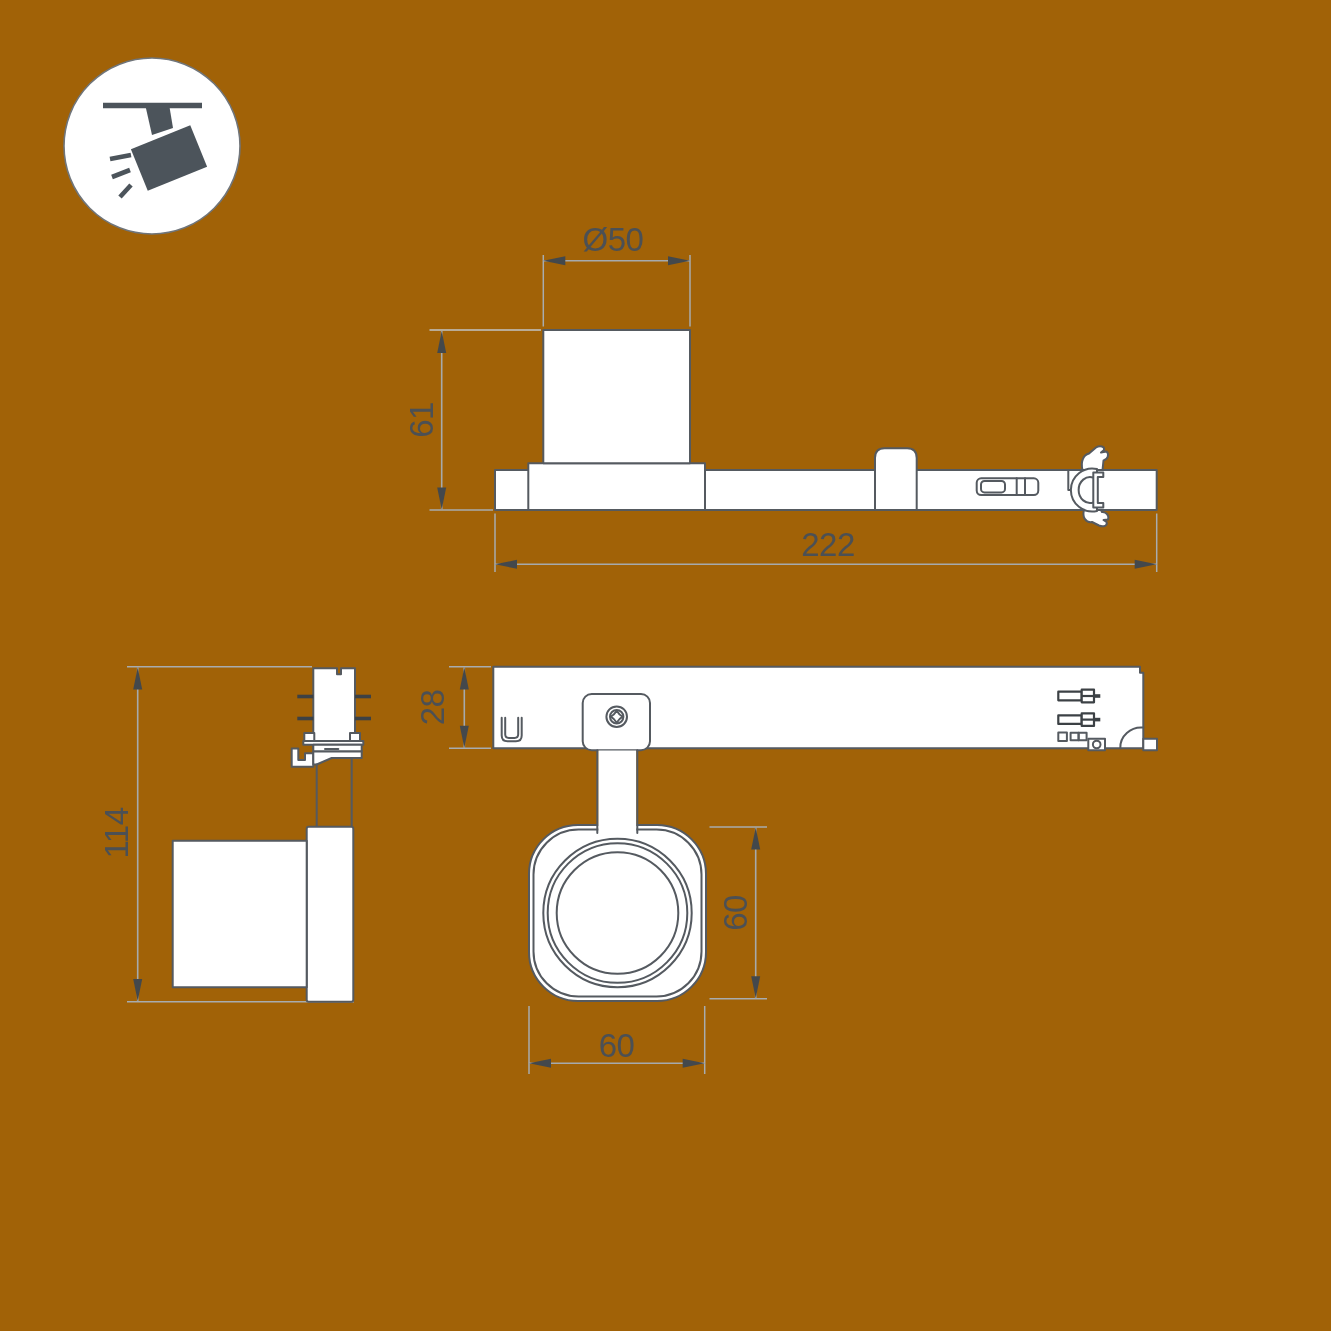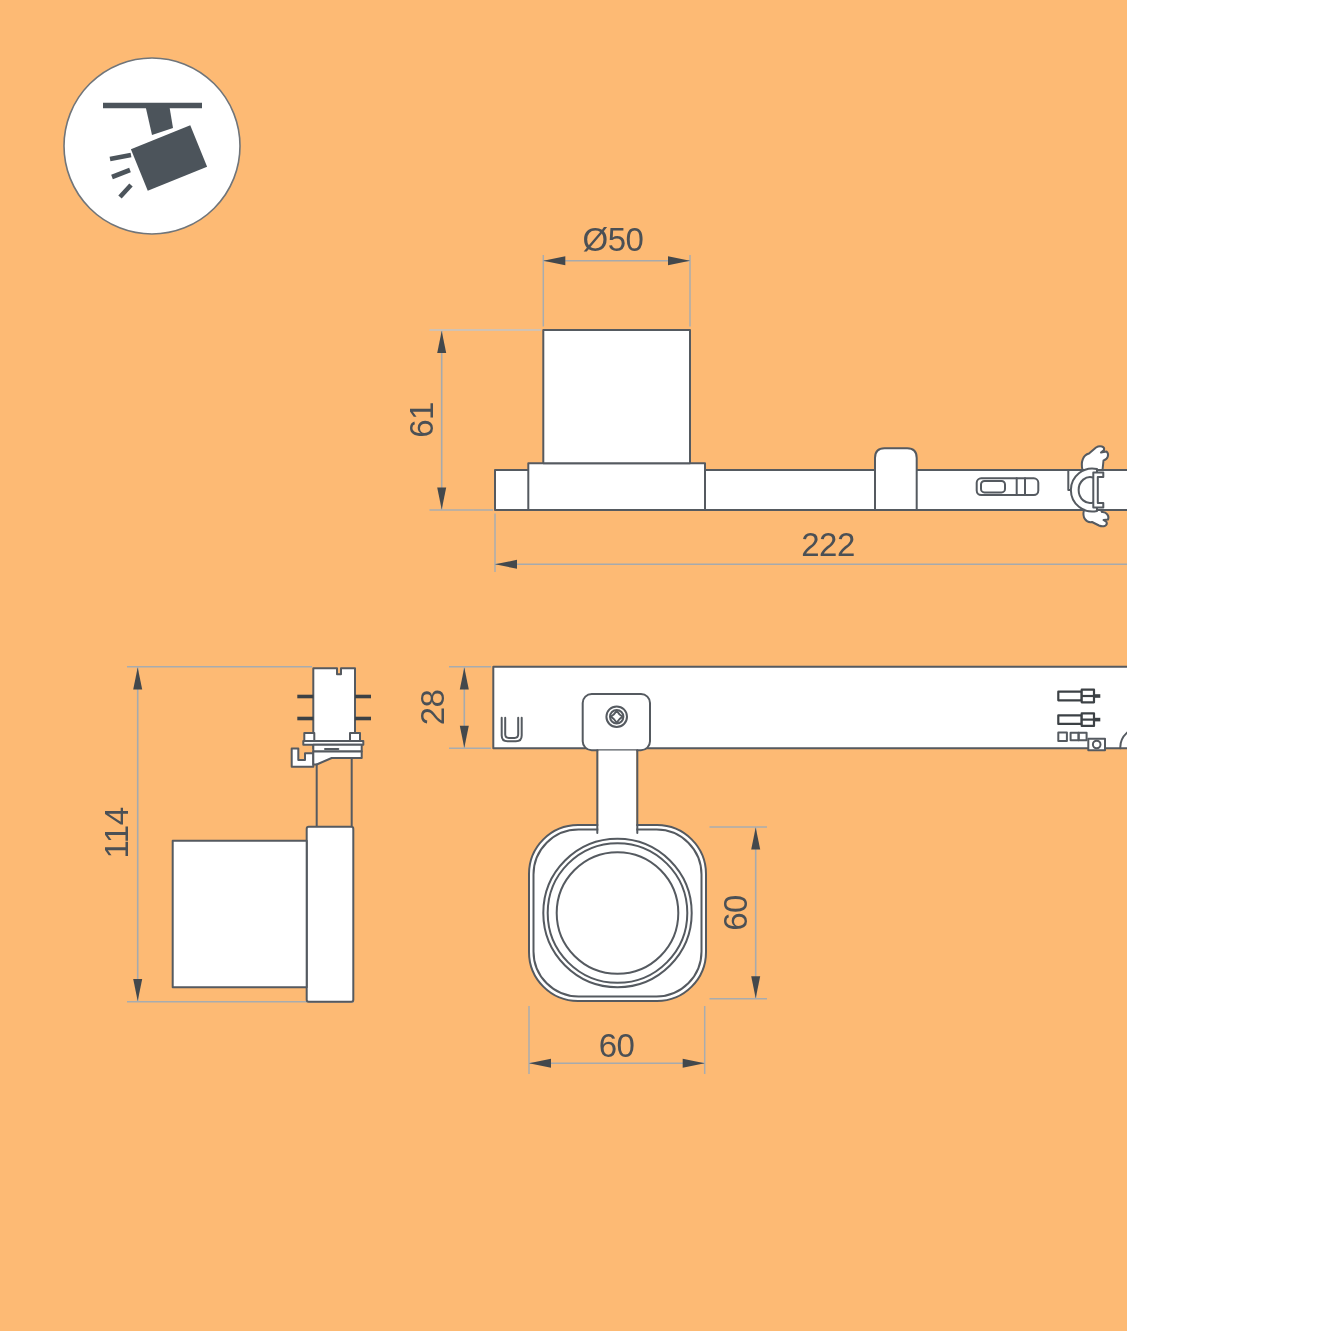--- a/index.html
+++ b/index.html
@@ -1,16 +1,16 @@
 <!DOCTYPE html>
 <html><head>
 <meta charset="utf-8">
 <style>
   html,body{margin:0;padding:0;background:#ffffff;}
-  .stage{position:relative;width:1127px;height:1331px;background:#fdba74;overflow:hidden;
+  .stage{position:relative;width:1331px;height:1331px;background:#a16207;overflow:hidden;
          font-family:"Liberation Sans", sans-serif;}
   svg{display:block;}
   .ol  {fill:none;stroke:#555a60;stroke-width:2;stroke-linejoin:round;stroke-linecap:round;}
   .olf {fill:#ffffff;stroke:#555a60;stroke-width:2;stroke-linejoin:round;}
   .thick{fill:none;stroke:#3c4145;stroke-width:3.6;stroke-linecap:butt;}
   .pin {fill:#ffffff;stroke:#3c4145;stroke-width:2.2;stroke-linejoin:round;}
   .dim {fill:none;stroke:#a6aaad;stroke-width:1.6;}
   .ext {fill:none;stroke:#a8acaf;stroke-width:1.5;}
   .extl{fill:none;stroke:#c2c5c7;stroke-width:1.5;}
   .arr {fill:#43484c;stroke:none;}

